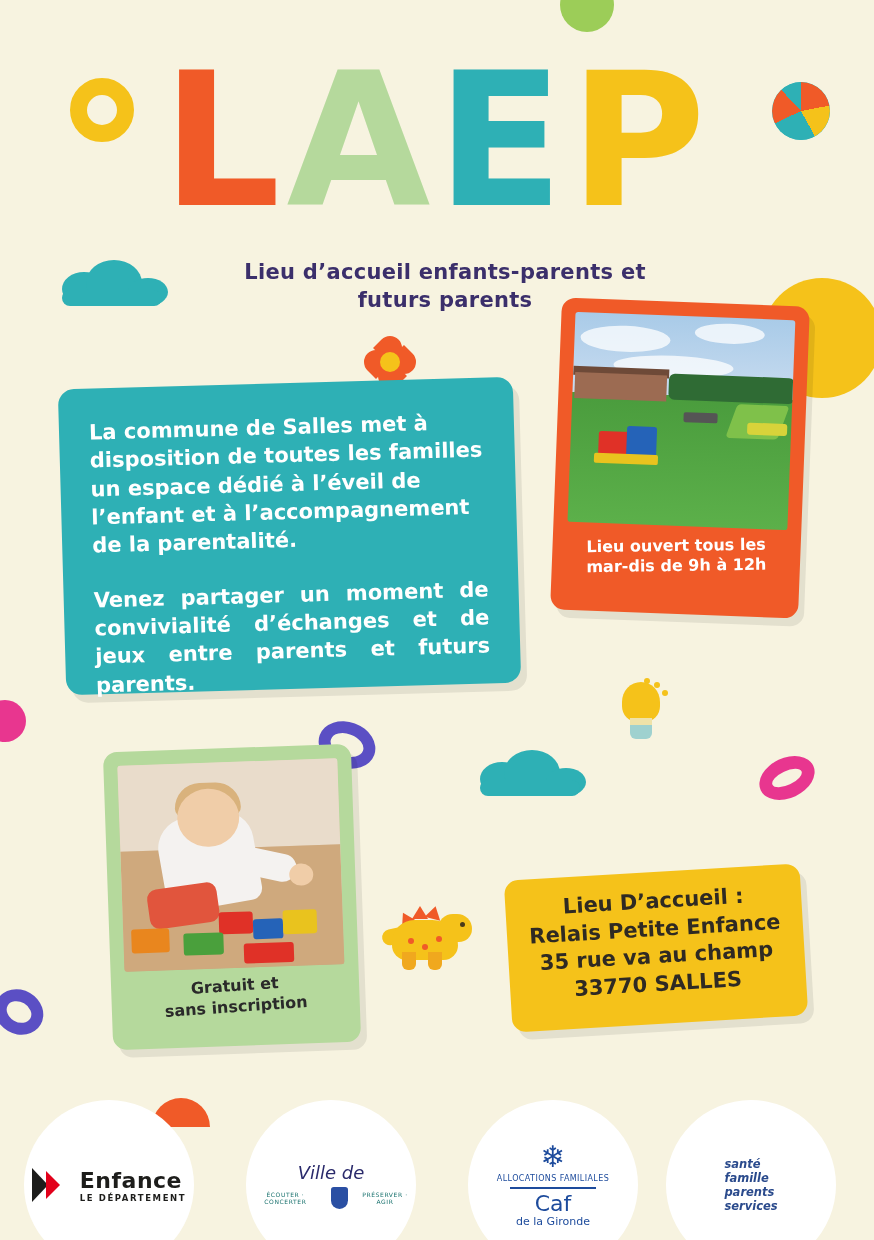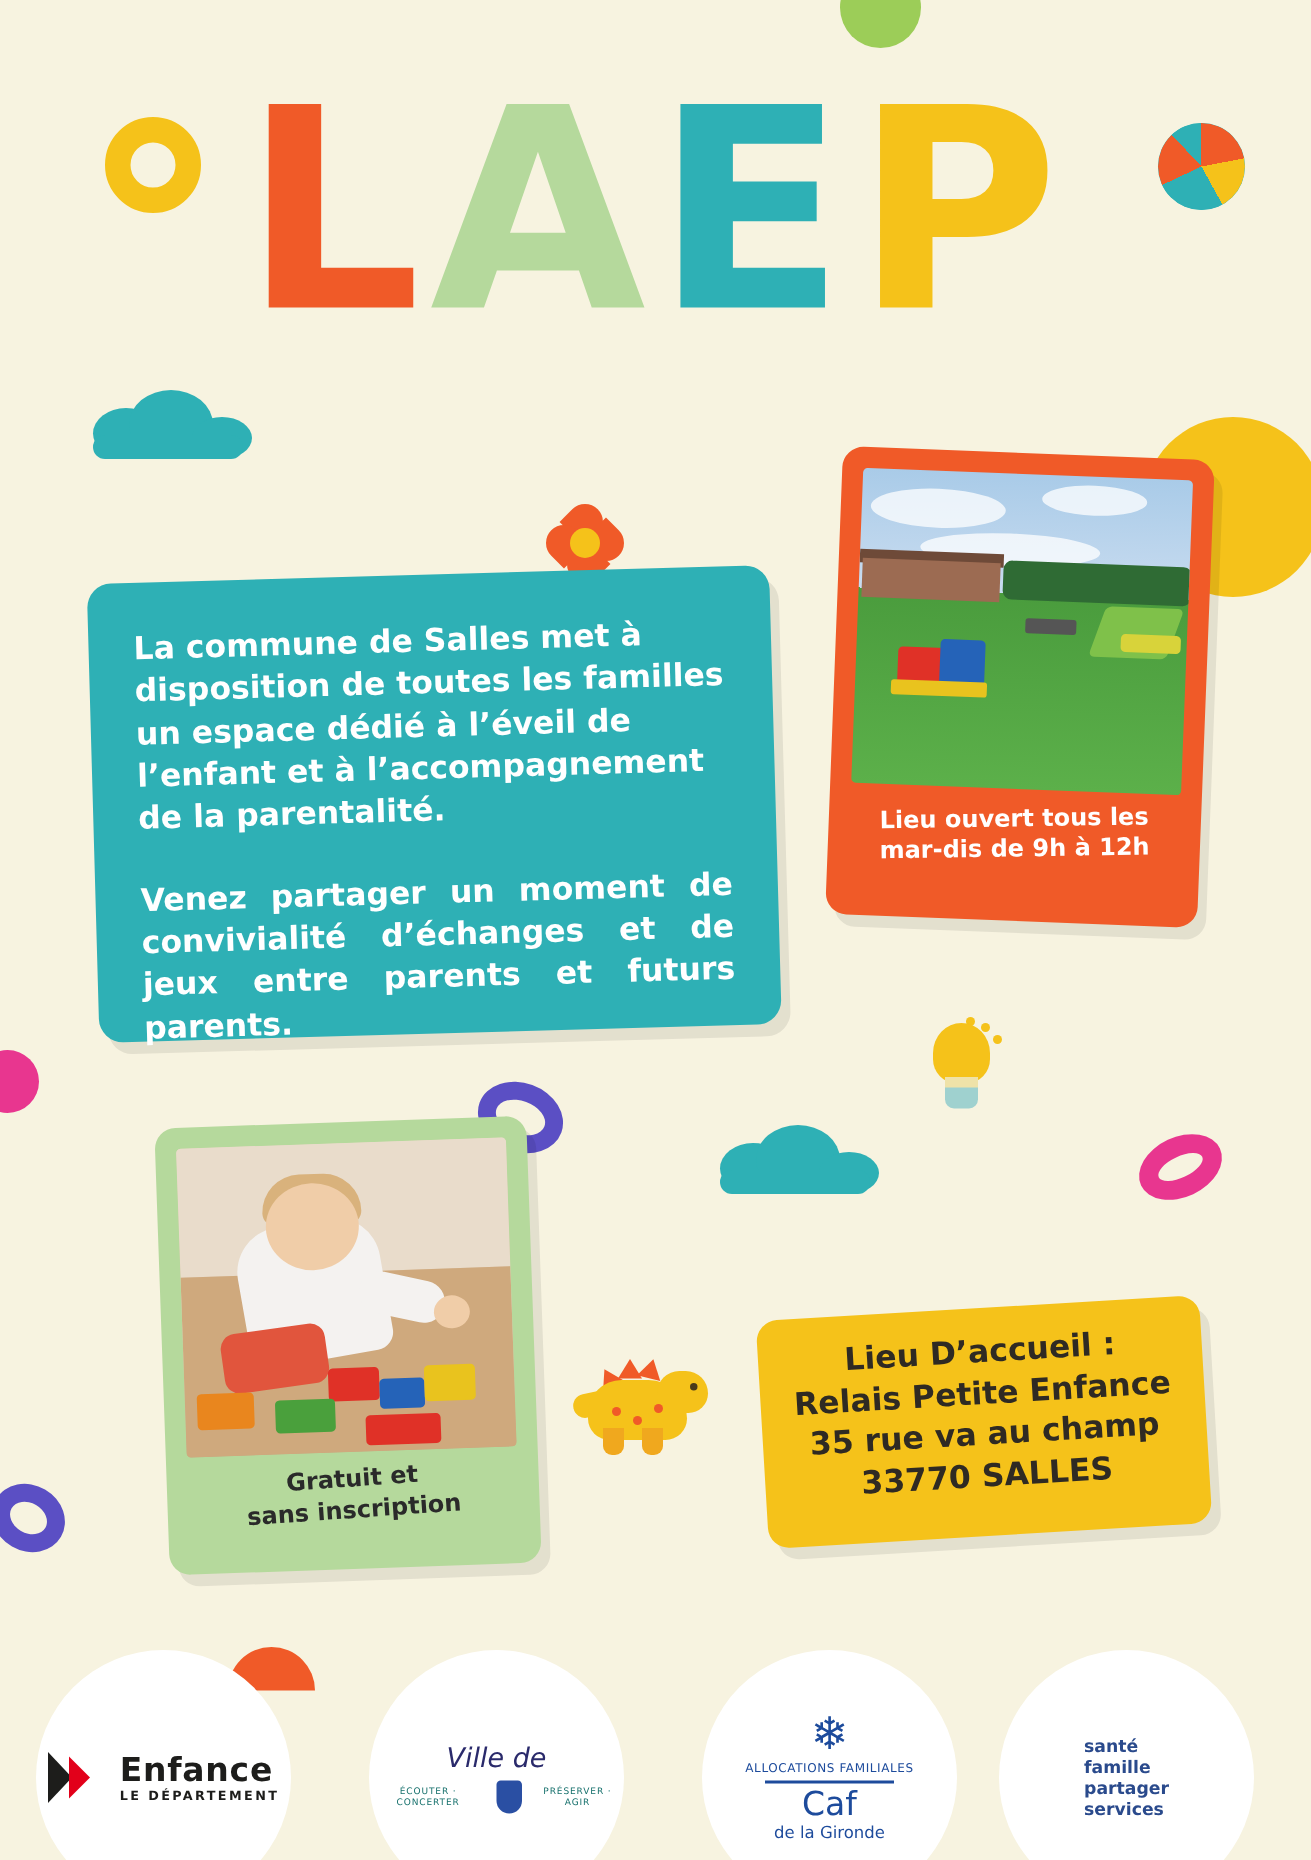--- a/index.html
+++ b/index.html
@@ -268,21 +268,21 @@
   .caf { text-align:center; color:#1d4b9c; }
   .caf .flake { font-size: 30px; color:#1d4b9c; line-height: 1; }
   .caf .al { font-size: 8px; font-weight:normal; letter-spacing:.4px; margin-top:2px; }
   .caf .line { width: 86px; height: 1.5px; background:#1d4b9c; margin: 4px auto; }
   .caf .cafw { font-size: 22px; font-weight:normal; line-height:1; }
   .caf .dep { font-size: 11px; }
 
   .msa { display:flex; align-items:center; gap: 7px; }
   .msa .m { font-size: 40px; font-weight: bold; color:#2a4a8c; letter-spacing:-2px; line-height:1;
     border: 3px solid #2a4a8c; padding: 0 4px; border-radius: 3px; }
-  .msa .words { font-size: 11.5px; font-weight: bold; color:#2a4a8c; line-height: 1.22; }
+  .msa .words { font-size: 11.5px; font-weight: bold; color:#2a4a8c; line-height: 1.22; font-style: italic; }
 </style>
 </head>
 <body>
 
 <div class="poster">
 
   <div class="deco dot-green-top"></div>
   <div class="deco ring-yellow"></div>
   <div class="deco ball">
       <span class="s1"></span>
@@ -307,20 +307,21 @@
   <div class="deco ring-pink"></div>
   <div class="deco dot-pink-left"></div>
   <div class="deco ring-purple-1"></div>
   <div class="deco ring-purple-2"></div>
   <div class="deco half-orange"></div>
 
   <div class="title">
     <span class="t-L">L</span><span class="t-A">A</span><span class="t-E">E</span><span class="t-P">P</span>
   </div>
 
+  <div class="subtitle">Lieu d’accueil enfants-parents et futurs parents</div>
 
   <div class="flower">
     <span class="pet p1"></span>
       <span class="pet p2"></span>
       <span class="pet p3"></span>
       <span class="pet p4"></span>
     <span class="core"></span>
   </div>
 
   <div class="card-teal">
@@ -436,21 +437,21 @@
         <div class="cafw">Caf</div>
         <div class="dep">de la Gironde</div>
       </div>
     </div>
 
     <div class="logo-circle lc4">
       <div class="msa">
         <div class="words">
           <div>santé</div>
           <div>famille</div>
-          <div>partager</div>
+          <div>parents</div>
           <div>services</div>
         </div>
       </div>
     </div>
 
   </div>
 
 </div>
 
 </body></html>

